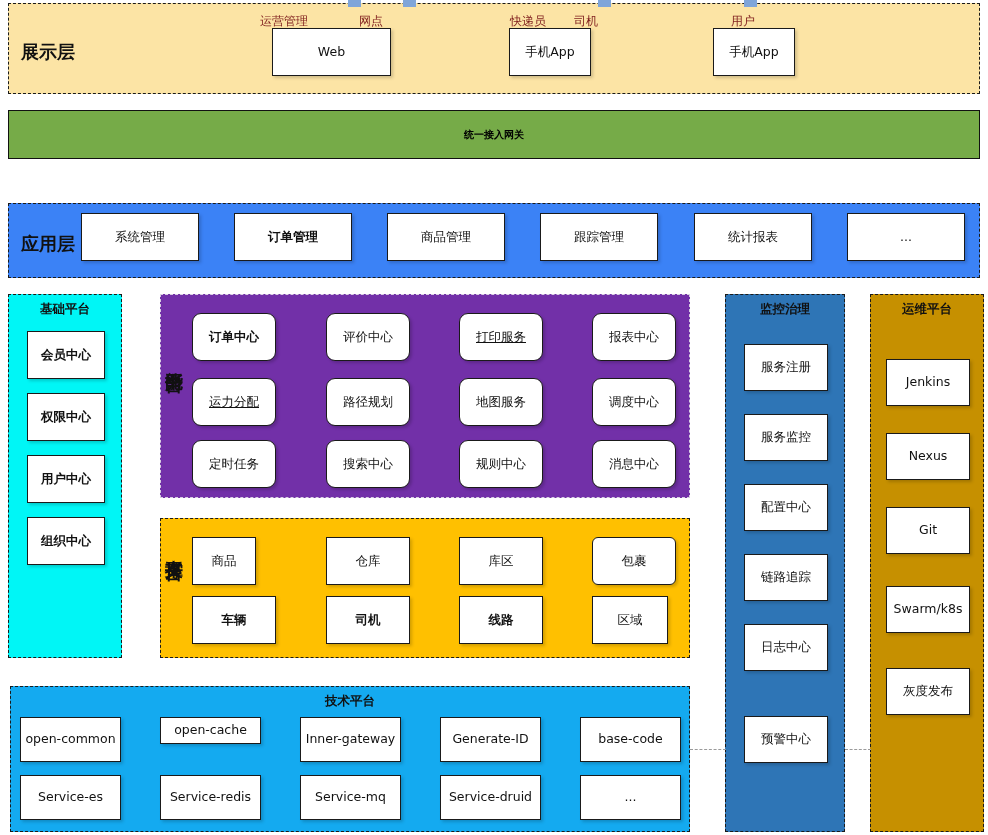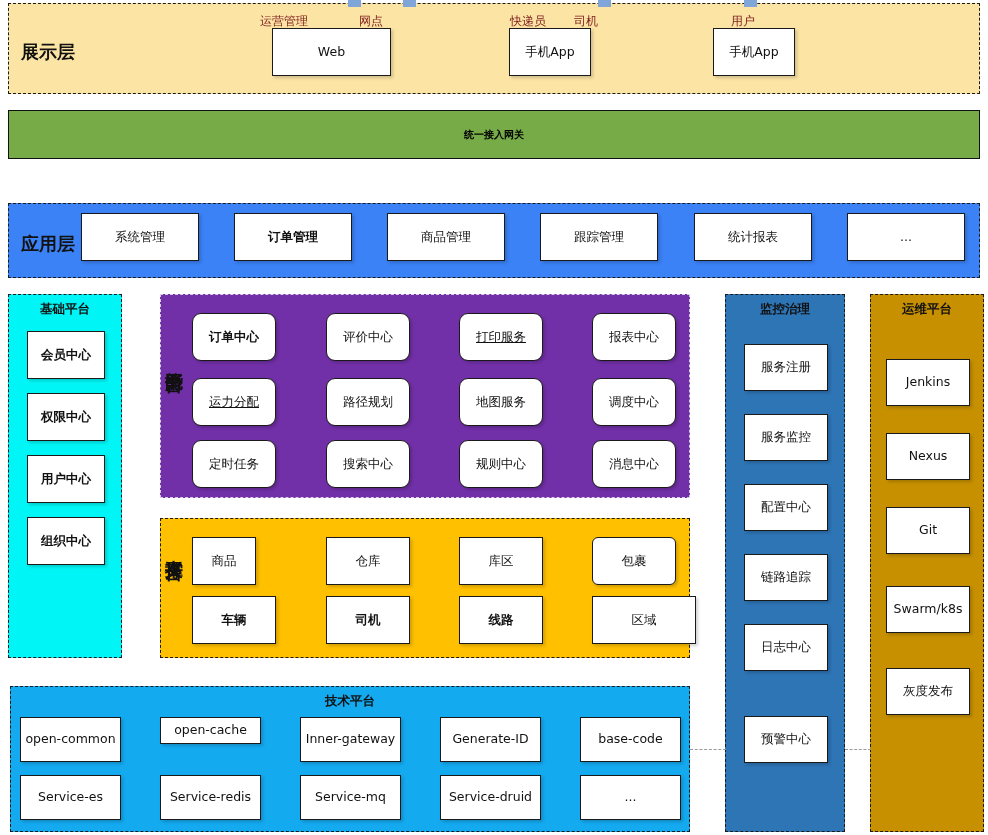--- a/index.html
+++ b/index.html
@@ -180,21 +180,21 @@
   <div class="band-label vertical" style="left:4px; top:26px;">支撑平台</div>
 
   <div class="node abs" style="left:31px;  top:18px; width:64px; height:48px;">商品</div>
   <div class="node abs" style="left:165px; top:18px; width:84px; height:48px;">仓库</div>
   <div class="node abs" style="left:298px; top:18px; width:84px; height:48px;">库区</div>
   <div class="node abs" style="left:431px; top:18px; width:84px; height:48px;border-radius:6px;">包裹</div>
 
   <div class="node abs bold" style="left:31px;  top:77px; width:84px; height:48px;">车辆</div>
   <div class="node abs bold" style="left:165px; top:77px; width:84px; height:48px;">司机</div>
   <div class="node abs bold" style="left:298px; top:77px; width:84px; height:48px;">线路</div>
-  <div class="node abs" style="left:431px; top:77px; width:104px; height:48px;">区域</div>
+  <div class="node abs" style="left:431px; top:77px; width:76px; height:48px;">区域</div>
 </div>
 
 <div class="band" id="technical-platform">
   <div class="band-title">技术平台</div>
 
   <div class="node abs" style="left:9px;   top:30px; width:101px; height:45px;">open-common</div>
   <div class="node abs" style="left:149px; top:30px; width:101px; height:27px;">open-cache</div>
   <div class="node abs" style="left:289px; top:30px; width:101px; height:45px;">Inner-gateway</div>
   <div class="node abs" style="left:429px; top:30px; width:101px; height:45px;">Generate-ID</div>
   <div class="node abs" style="left:569px; top:30px; width:101px; height:45px;">base-code</div>

